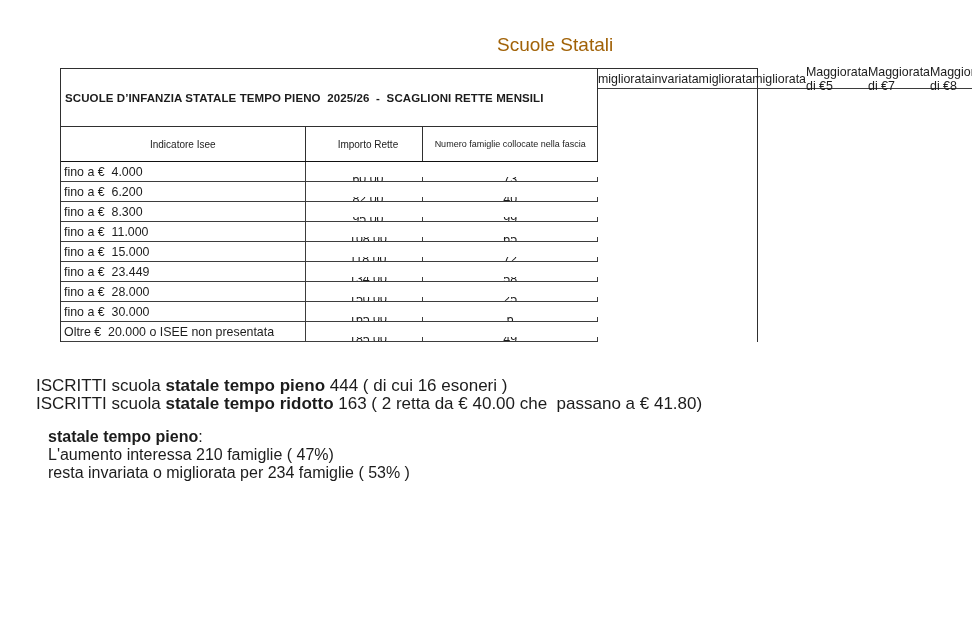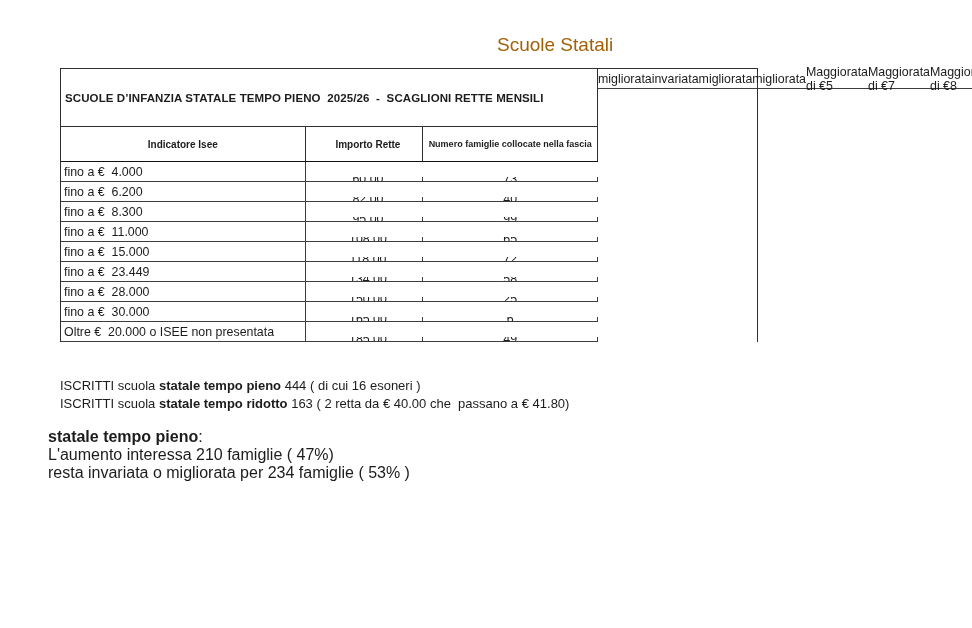--- a/index.html
+++ b/index.html
@@ -62,21 +62,21 @@
   .hdr-row {
     height: 35px;
     display: flex;
     border-bottom: 1px solid #111111;
   }
   .hdr-cell {
     display: flex;
     align-items: center;
     justify-content: center;
     border-right: 1px solid #2f2f2f;
-    font-weight: bold;
+    font-weight: normal;
     font-size: 10px;
     text-align: center;
   }
   .hdr-cell.small { font-size: 9px; }
   .c1 { width: 245px; }
   .c2 { width: 118px; padding-left: 8px; }
   .c3 { width: 175px; }
   .data-row {
     height: 20px;
     display: flex;
@@ -105,23 +105,23 @@
     border-bottom: 1px solid #3d3d3d;
     display: flex;
     align-items: center;
     justify-content: center;
     font-size: 12.4px;
   }
 
   
   .notes-a {
     position: absolute;
-    left: 60px;
+    left: 36px;
     top: 377px;
-    font-size: 13px;
+    font-size: 17px;
     line-height: 18px;
   }
   .notes-b {
     position: absolute;
     left: 48px;
     top: 428px;
     font-size: 16px;
     line-height: 18px;
   }
   .notes-a b, .notes-b b { font-weight: bold; }

